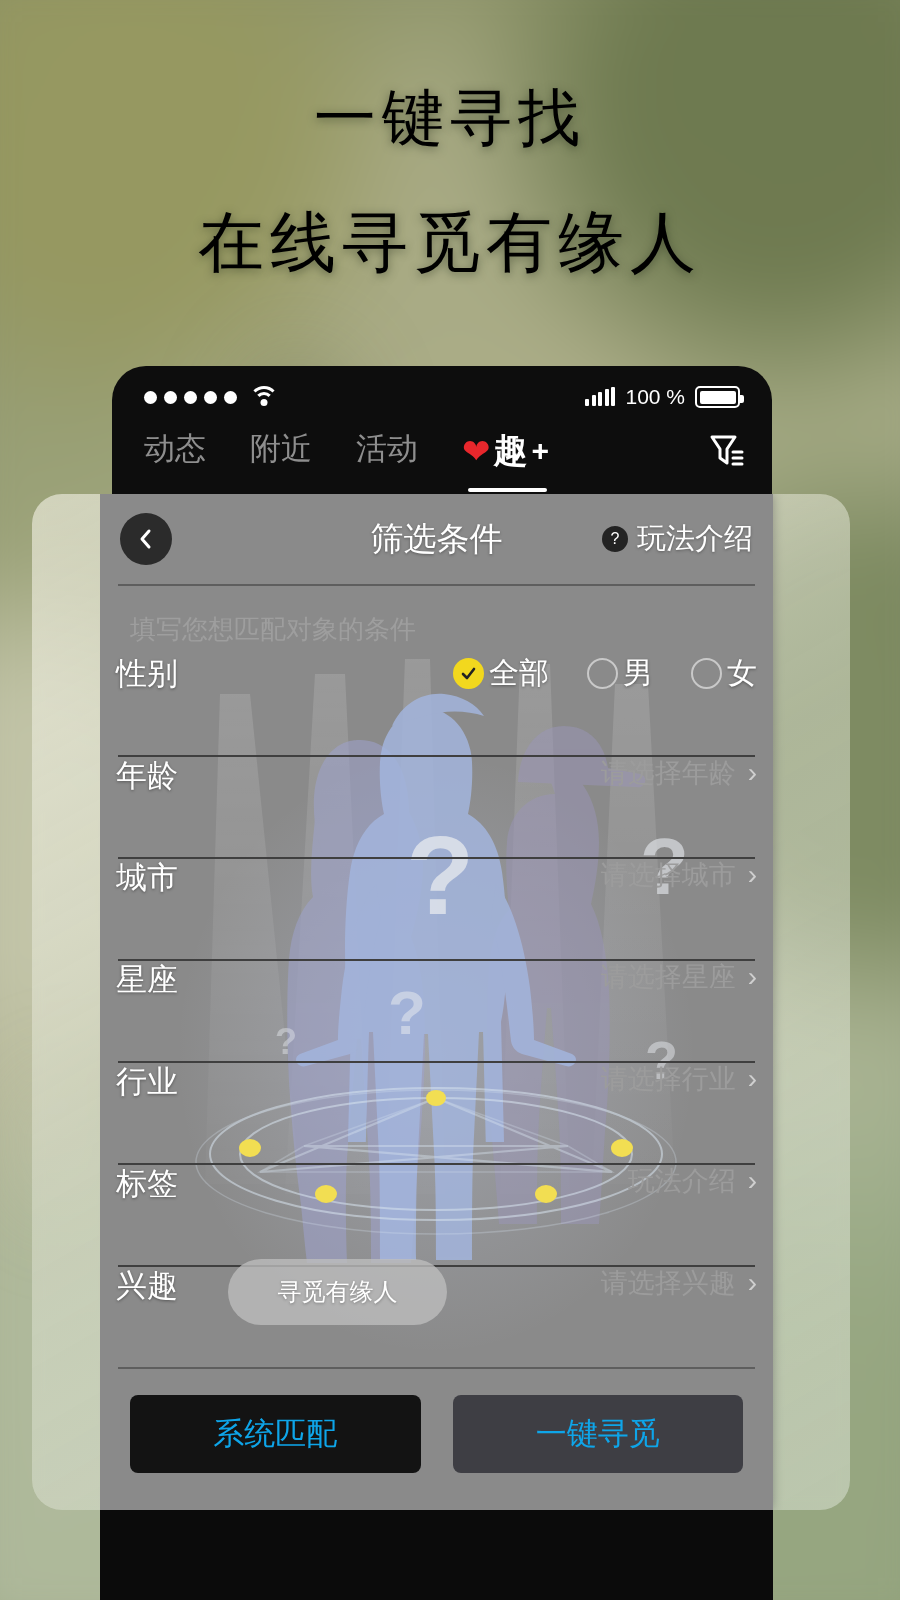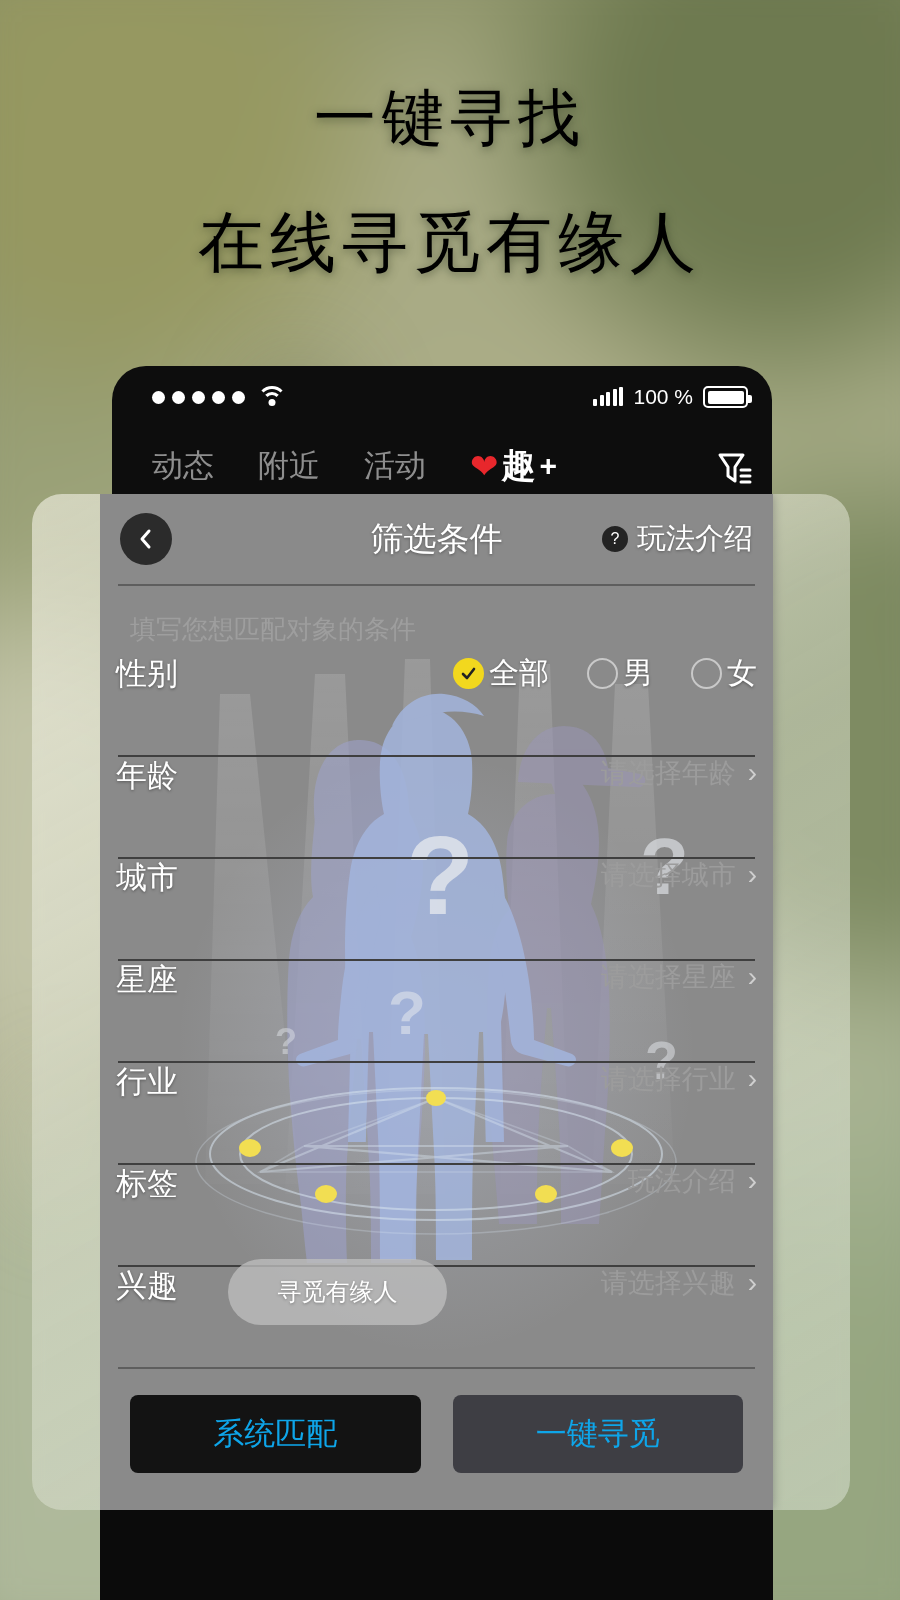--- a/index.html
+++ b/index.html
@@ -40,21 +40,21 @@
     font-weight:400; letter-spacing:6px; text-shadow:0 2px 10px rgba(40,50,30,.55); }
   #h1 { top:76px; font-size:62px; }
   #h2 { top:198px; font-size:66px; }
 
   
   #phone {
     position:absolute; left:112px; top:366px; width:660px; height:1234px;
     background:#0d0d0d; border-radius:34px 34px 0 0; overflow:hidden;
   }
   
-  #statusbar { position:absolute; left:8px; top:0; width:100%; height:62px;
+  #statusbar { position:absolute; left:0; top:0; width:100%; height:62px;
     display:flex; align-items:center; justify-content:space-between; padding:0 32px; }
   .dots { display:flex; gap:7px; align-items:center; }
   .dots i { width:13px; height:13px; border-radius:50%; background:#fff; display:block; }
   .wifi { margin-left:12px; position:relative; width:30px; height:22px; }
   .wifi span { position:absolute; left:50%; transform:translateX(-50%);
     border:3px solid #fff; border-bottom-color:transparent; border-left-color:transparent;
     border-right-color:transparent; border-radius:50%; }
   .wifi .a { width:30px; height:30px; top:0; }
   .wifi .b { width:19px; height:19px; top:6px; }
   .wifi .c { width:7px;  height:7px;  top:13px; background:#fff; border:none; border-radius:50%; }
@@ -63,22 +63,22 @@
   .bars i { width:4px; background:#fff; display:block; border-radius:1px; }
   .bars i:nth-child(1){height:7px} .bars i:nth-child(2){height:11px}
   .bars i:nth-child(3){height:14px} .bars i:nth-child(4){height:17px} .bars i:nth-child(5){height:19px}
   .battpct { color:#fff; font-size:21px; }
   .batt { width:45px; height:22px; border:2.5px solid #fff; border-radius:5px; position:relative; padding:2.5px; }
   .batt::after { content:""; position:absolute; right:-6px; top:7px; width:4px; height:8px;
     background:#fff; border-radius:0 2px 2px 0; }
   .batt i { display:block; width:100%; height:100%; background:#fff; border-radius:2px; }
 
   
-  #tabbar { position:absolute; left:12px; top:62px; width:100%; height:80px;
-    display:flex; align-items:center; padding:0 28px; }
+  #tabbar { position:absolute; left:4px; top:62px; width:100%; height:80px;
+    display:flex; align-items:flex-start; padding:0 28px; }
   .tab { color:#8e8e8e; font-size:31px; margin-right:44px; position:relative;
     display:flex; align-items:center; padding-bottom:4px; }
   .tab.active { color:#fff; font-weight:bold; font-size:34px; }
   .tab.active .under { position:absolute; left:6px; right:2px; bottom:-14px; height:4px;
     background:#fff; border-radius:2px; }
   .heart { color:#e8272c; font-size:34px; margin-right:3px; }
   .plus { font-size:30px; margin-left:4px; font-weight:bold; }
   #filter-icon { margin-left:auto; width:44px; height:44px; }
 
   

